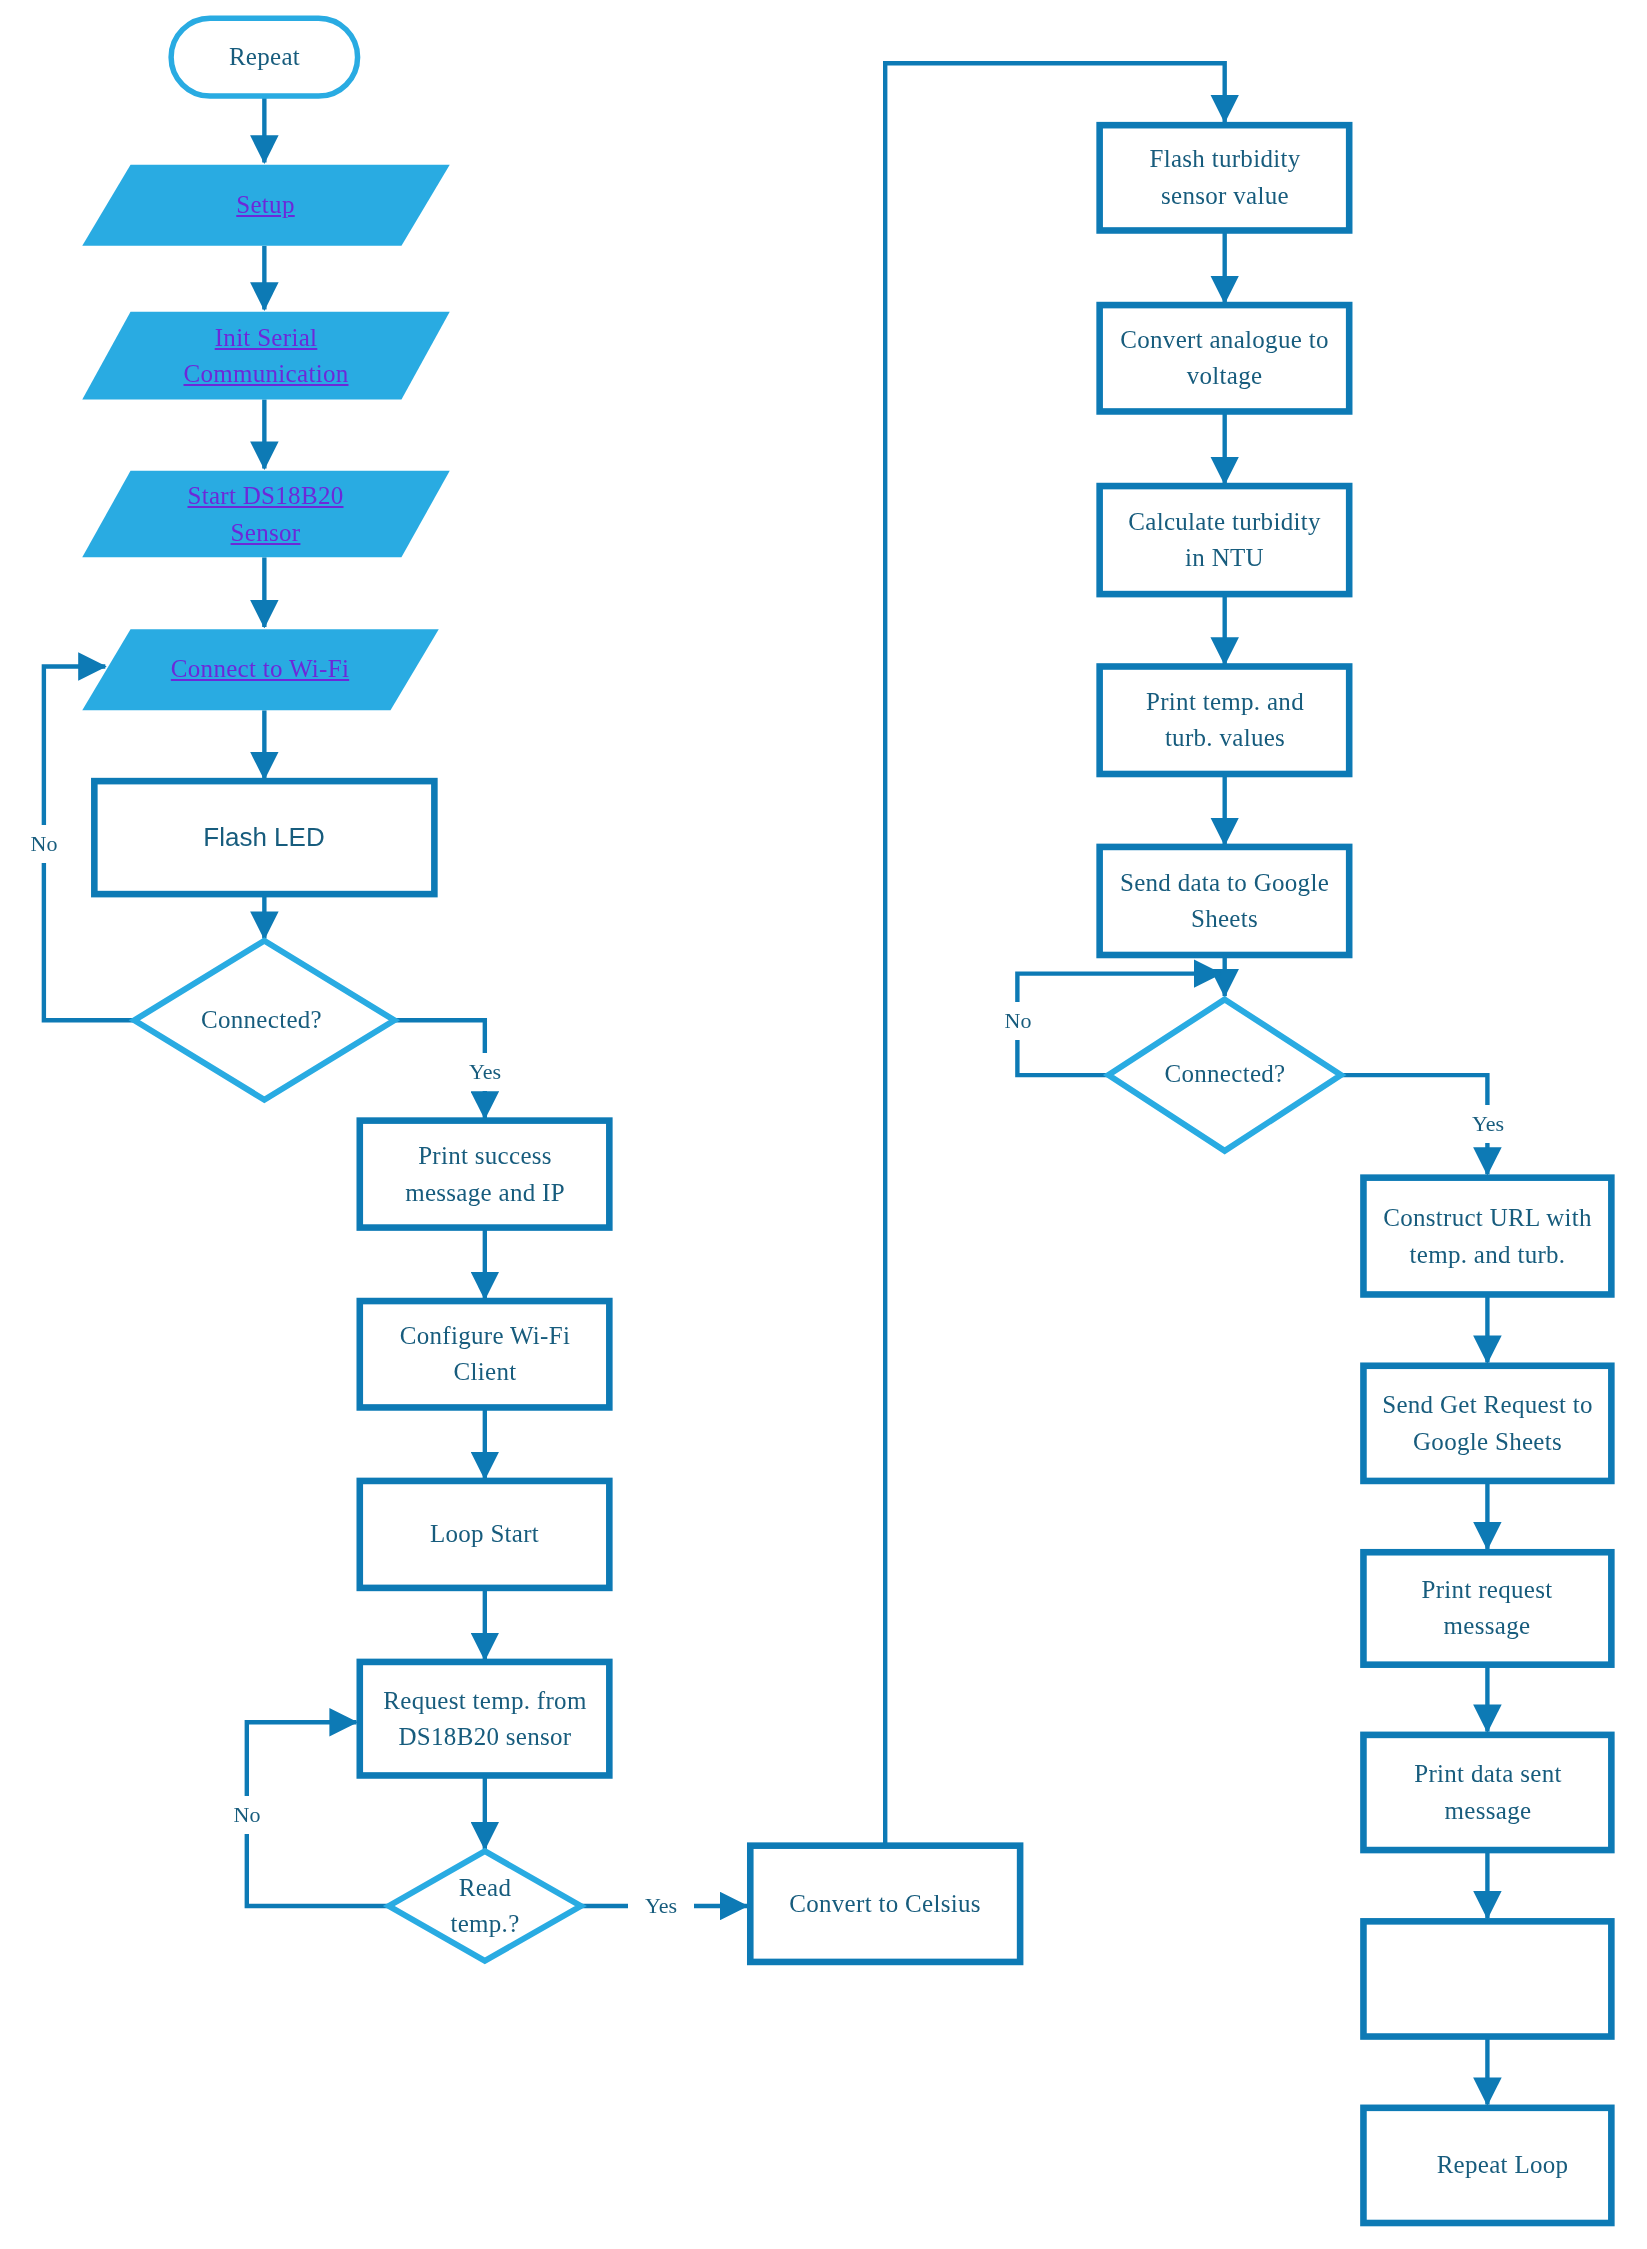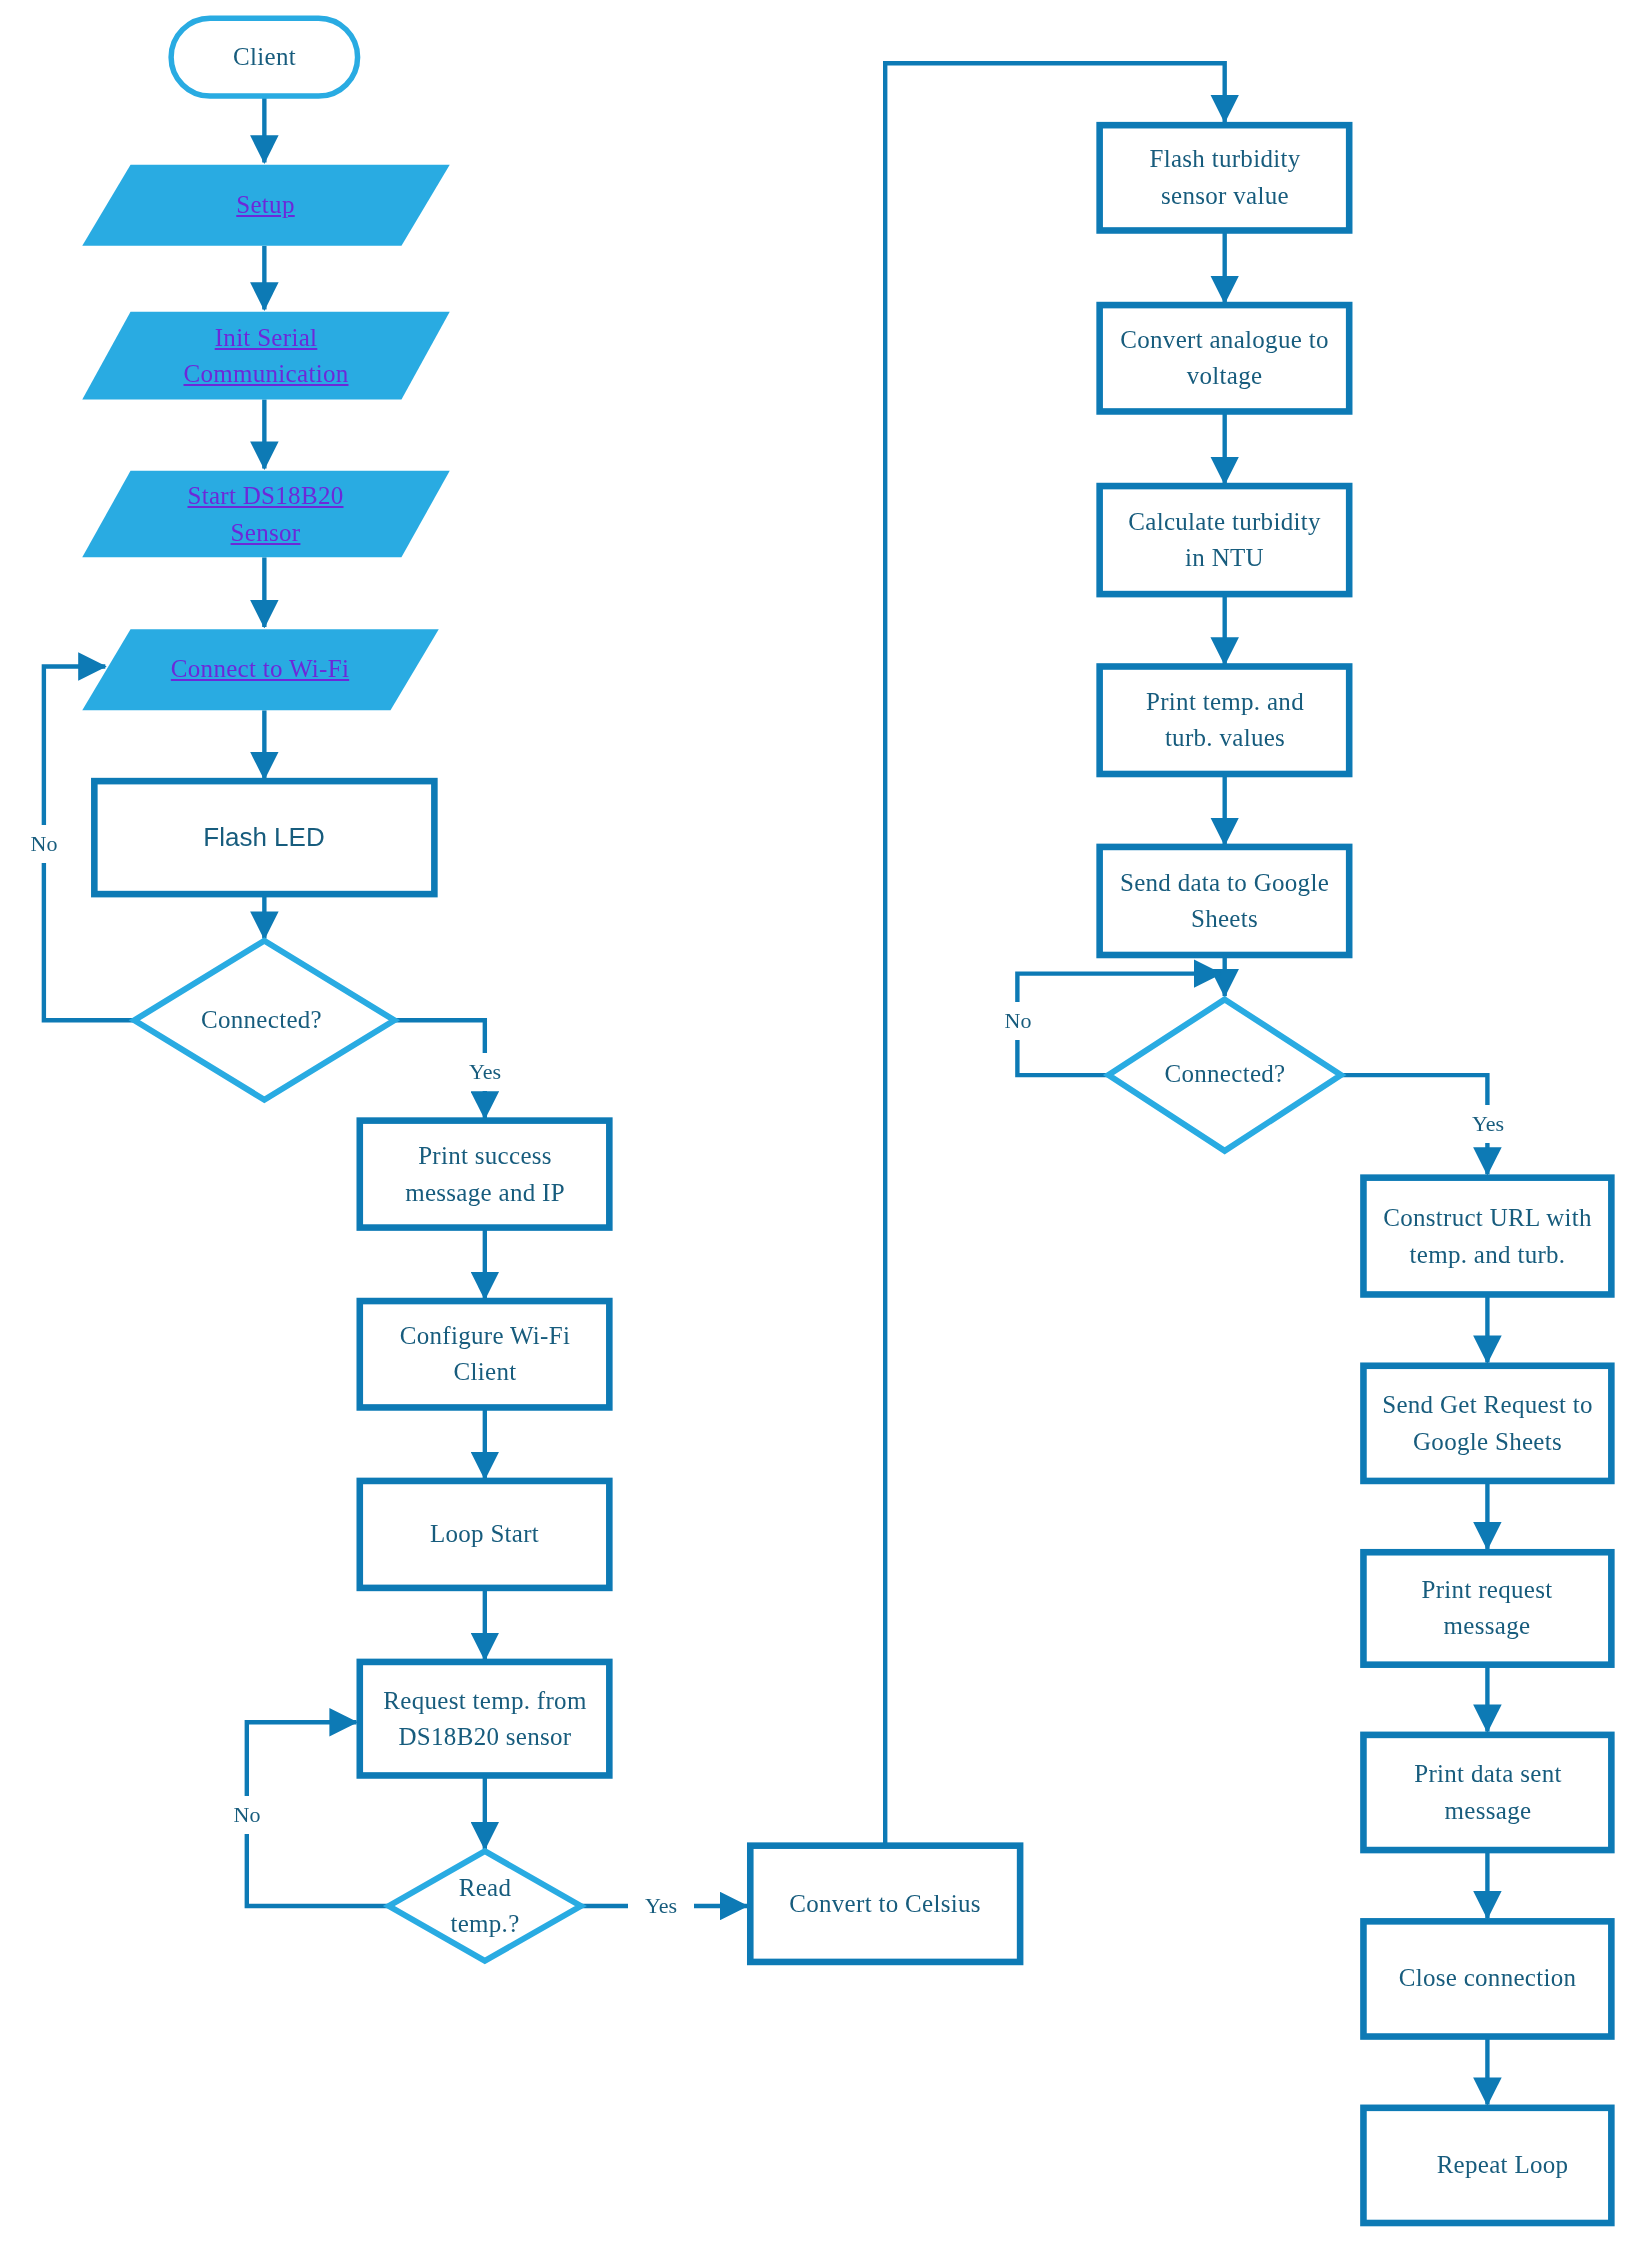--- a/index.html
+++ b/index.html
@@ -80,21 +80,21 @@
     <rect class="proc" x="2005" y="1544" width="455" height="197"></rect>
     <polygon class="decision" points="2233,1822 2445,1960 2233,2098 2021,1960"></polygon>
     <rect class="proc" x="2486" y="2147" width="452" height="213"></rect>
     <rect class="proc" x="2486" y="2490" width="452" height="210"></rect>
     <rect class="proc" x="2486" y="2830" width="452" height="205"></rect>
     <rect class="proc" x="2486" y="3163" width="452" height="210"></rect>
     <rect class="proc" x="2486" y="3503" width="452" height="210"></rect>
     <rect class="proc" x="2486" y="3843" width="452" height="210"></rect>
   </svg>
 
-  <div class="lbl" style="left:182px;top:18.6px;width:165px;height:77px;">Client</div>
+  <div class="lbl" style="left:182px;top:18.6px;width:165px;height:77px;">Repeat</div>
   <div class="lbl light" style="left:156px;top:165px;width:219px;height:81px;">Setup</div>
   <div class="lbl light" style="left:148px;top:312px;width:236px;height:88px;">Init Serial Communication</div>
   <div class="lbl light" style="left:156px;top:471px;width:219px;height:87px;">Start DS18B20 Sensor</div>
   <div class="lbl light" style="left:123px;top:629px;width:274px;height:81px;">Connect to Wi-Fi</div>
   <div class="lbl sans" style="left:127px;top:781px;width:274px;height:113px;">Flash LED</div>
   <div class="lbl" style="left:152px;top:941px;width:219px;height:159px;">Connected?</div>
   <div class="lbl" style="left:381px;top:1121px;width:208px;height:107px;">Print success message and IP</div>
   <div class="lbl" style="left:392px;top:1301px;width:186px;height:106px;">Configure Wi-Fi Client</div>
   <div class="lbl" style="left:375px;top:1481px;width:219px;height:107px;">Loop Start</div>
   <div class="lbl" style="left:367px;top:1662px;width:236px;height:114px;">Request temp. from DS18B20 sensor</div>
@@ -103,21 +103,20 @@
   <div class="lbl" style="left:1121px;top:125px;width:208px;height:105px;">Flash turbidity sensor value</div>
   <div class="lbl" style="left:1104px;top:305px;width:241px;height:106px;">Convert analogue to voltage</div>
   <div class="lbl" style="left:1115px;top:486px;width:219px;height:108px;">Calculate turbidity in NTU</div>
   <div class="lbl" style="left:1132px;top:666px;width:186px;height:108px;">Print temp. and turb. values</div>
   <div class="lbl" style="left:1101px;top:847px;width:247px;height:108px;">Send data to Google Sheets</div>
   <div class="lbl" style="left:1121px;top:999px;width:208px;height:151px;">Connected?</div>
   <div class="lbl" style="left:1364px;top:1178px;width:247px;height:117px;">Construct URL with temp. and turb.</div>
   <div class="lbl" style="left:1364px;top:1366px;width:247px;height:115px;">Send Get Request to Google Sheets</div>
   <div class="lbl" style="left:1394px;top:1552px;width:186px;height:112px;">Print request message</div>
   <div class="lbl" style="left:1381px;top:1735px;width:214px;height:115px;">Print data sent message</div>
-  <div class="lbl" style="left:1367px;top:1921px;width:241px;height:115px;">Close connection</div>
   <div class="lbl" style="left:1367px;top:2108px;width:271px;height:115px;">Repeat Loop</div>
 
   <div class="edge-lbl" style="left:11px;top:825px;width:66px;height:38px;">No</div>
   <div class="edge-lbl" style="left:452px;top:1053px;width:66px;height:38px;">Yes</div>
   <div class="edge-lbl" style="left:214px;top:1796px;width:66px;height:38px;">No</div>
   <div class="edge-lbl" style="left:628px;top:1887px;width:66px;height:38px;">Yes</div>
   <div class="edge-lbl" style="left:985px;top:1002px;width:66px;height:38px;">No</div>
   <div class="edge-lbl" style="left:1455px;top:1105px;width:66px;height:38px;">Yes</div>
 
 </div>

